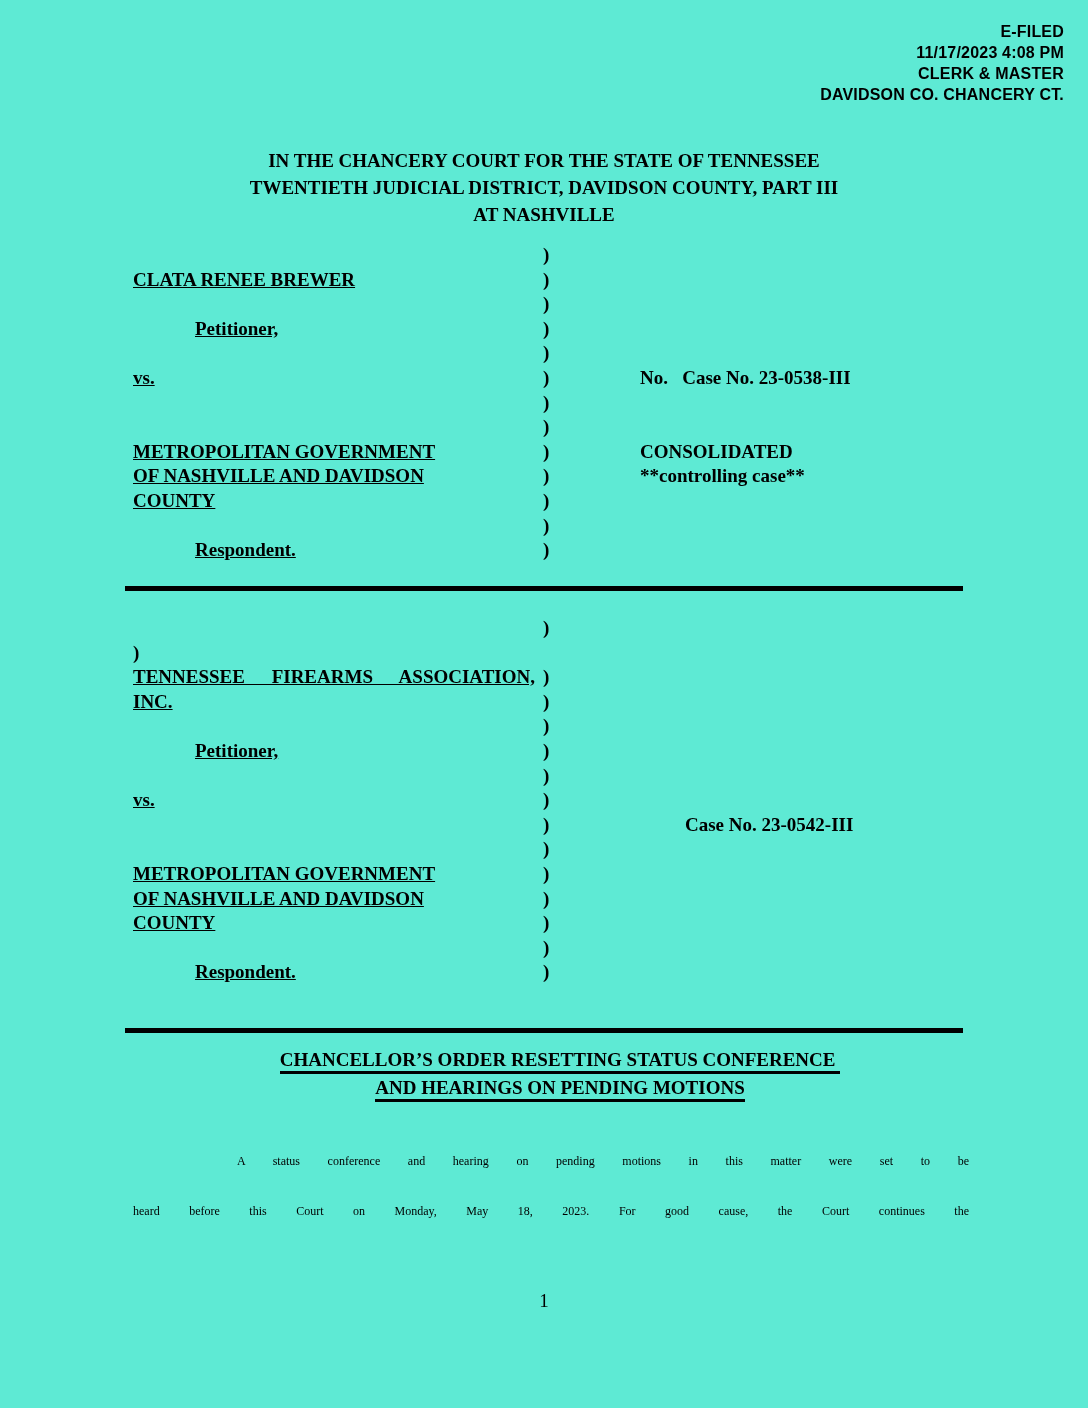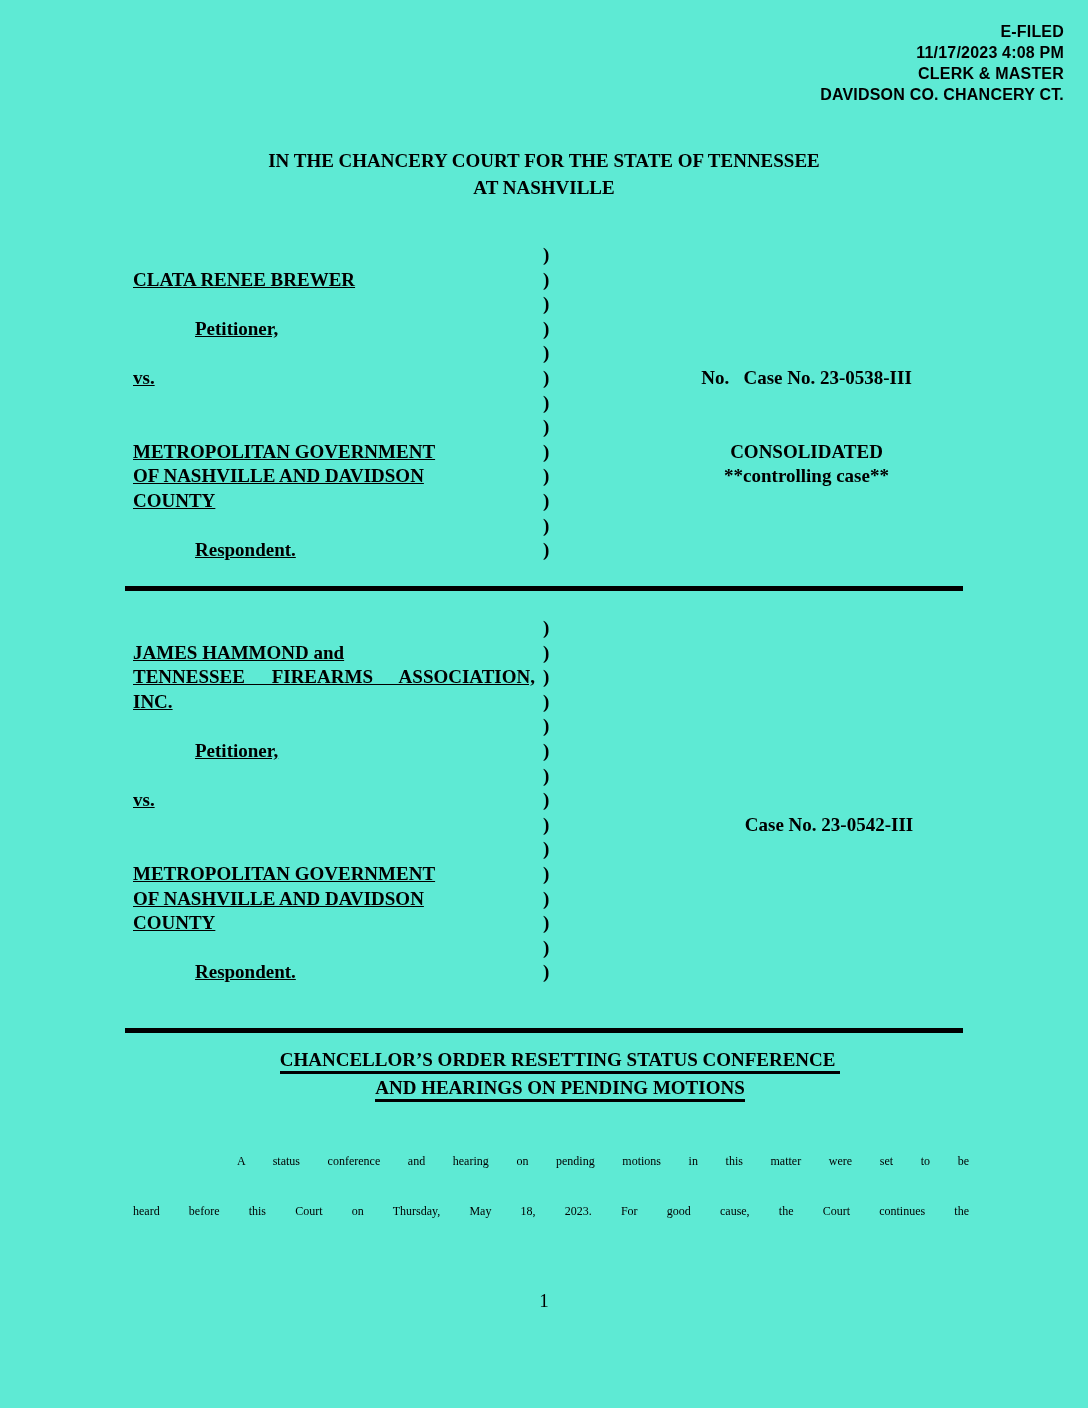--- a/index.html
+++ b/index.html
@@ -52,21 +52,21 @@
   }
   .cap-left { white-space: nowrap; text-decoration: underline; }
   .cap-left.indent { padding-left: 62px; }
   .cap-left.justify {
     white-space: normal;
     text-align: justify;
     text-align-last: justify;
     padding-right: 8px;
   }
   .cap-paren { text-align: left; }
-  .cap-right { padding-left: 75px; white-space: nowrap; text-align: center; }
+  .cap-right { padding-left: 75px; white-space: nowrap; }
   .cap-right.rindent { padding-left: 120px; }
   .divider {
     position: absolute;
     left: 125px;
     width: 838px;
     height: 5px;
     background: #000000;
   }
   .divider-1 { top: 586px; }
   .divider-2 { top: 1028px; }
@@ -112,20 +112,21 @@
 
   <div class="stamp">
     <div>E-FILED</div>
     <div>11/17/2023 4:08 PM</div>
     <div>CLERK &amp; MASTER</div>
     <div>DAVIDSON CO. CHANCERY CT.</div>
   </div>
 
   <div class="court-header">
     <div>IN THE CHANCERY COURT FOR THE STATE OF TENNESSEE</div>
+    <div>TWENTIETH JUDICIAL DISTRICT, DAVIDSON COUNTY, PART III</div>
     <div>AT NASHVILLE</div>
   </div>
 
   <div class="caption caption-1">
   <div class="cap-row">
     <div class="cap-left"></div>
     <div class="cap-paren">)</div>
     <div class="cap-right"></div>
   </div>
 
@@ -205,21 +206,20 @@
   <div class="divider divider-1"></div>
 
   <div class="caption caption-2">
   <div class="cap-row">
     <div class="cap-left"></div>
     <div class="cap-paren">)</div>
     <div class="cap-right"></div>
   </div>
 
   <div class="cap-row">
-    <div class="cap-left">JAMES HAMMOND and</div>
     <div class="cap-paren">)</div>
     <div class="cap-right"></div>
   </div>
 
   <div class="cap-row">
     <div class="cap-left justify">TENNESSEE FIREARMS ASSOCIATION,</div>
     <div class="cap-paren">)</div>
     <div class="cap-right"></div>
   </div>
 
@@ -298,18 +298,18 @@
 
   <div class="divider divider-2"></div>
 
   <div class="order-title">
     <div class="tline"><span class="underline">CHANCELLOR’S ORDER RESETTING STATUS CONFERENCE&nbsp;</span></div>
     <div class="tline"><span class="underline">AND HEARINGS ON PENDING MOTIONS</span></div>
   </div>
 
   <div class="body-text">
     <div class="body-line first jl">A status conference and hearing on pending motions in this matter were set to be</div>
-    <div class="body-line jl">heard before this Court on Thursday, May 18, 2023. For good cause, the Court continues the</div>
+    <div class="body-line jl">heard before this Court on Monday, May 18, 2023. For good cause, the Court continues the</div>
   </div>
 
   <div class="page-num">1</div>
 
 </div>
 
 </body></html>

